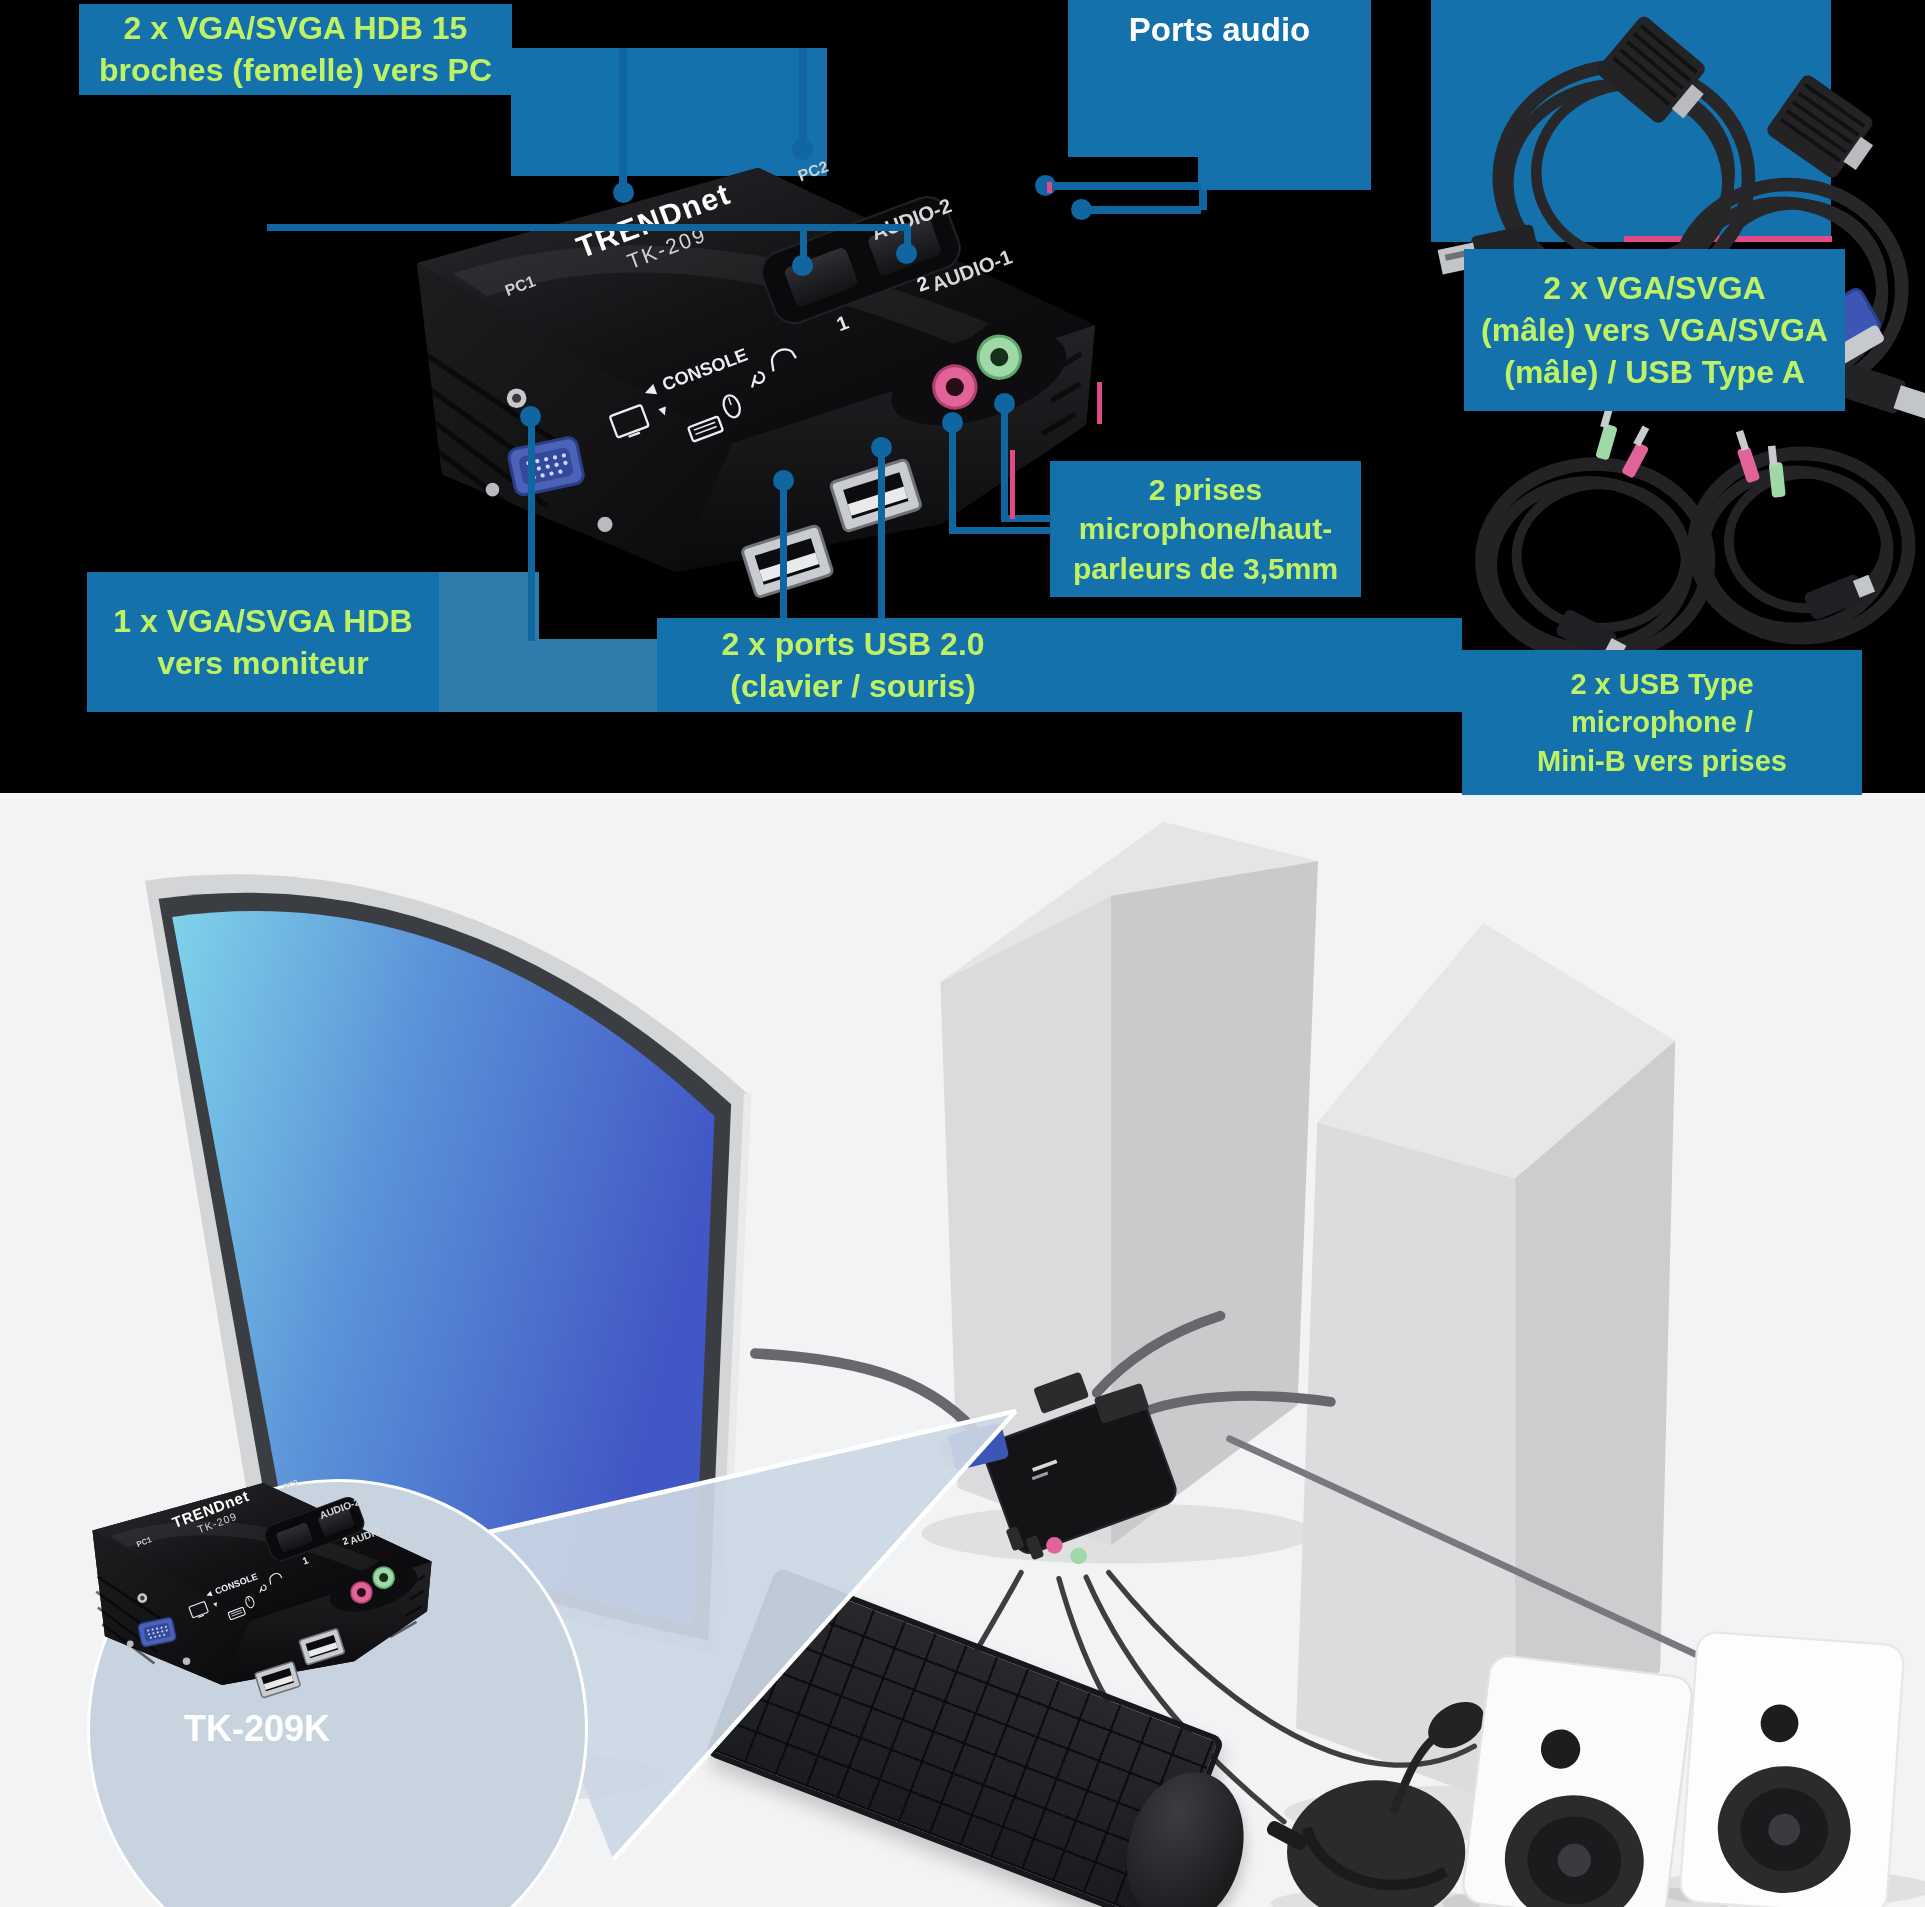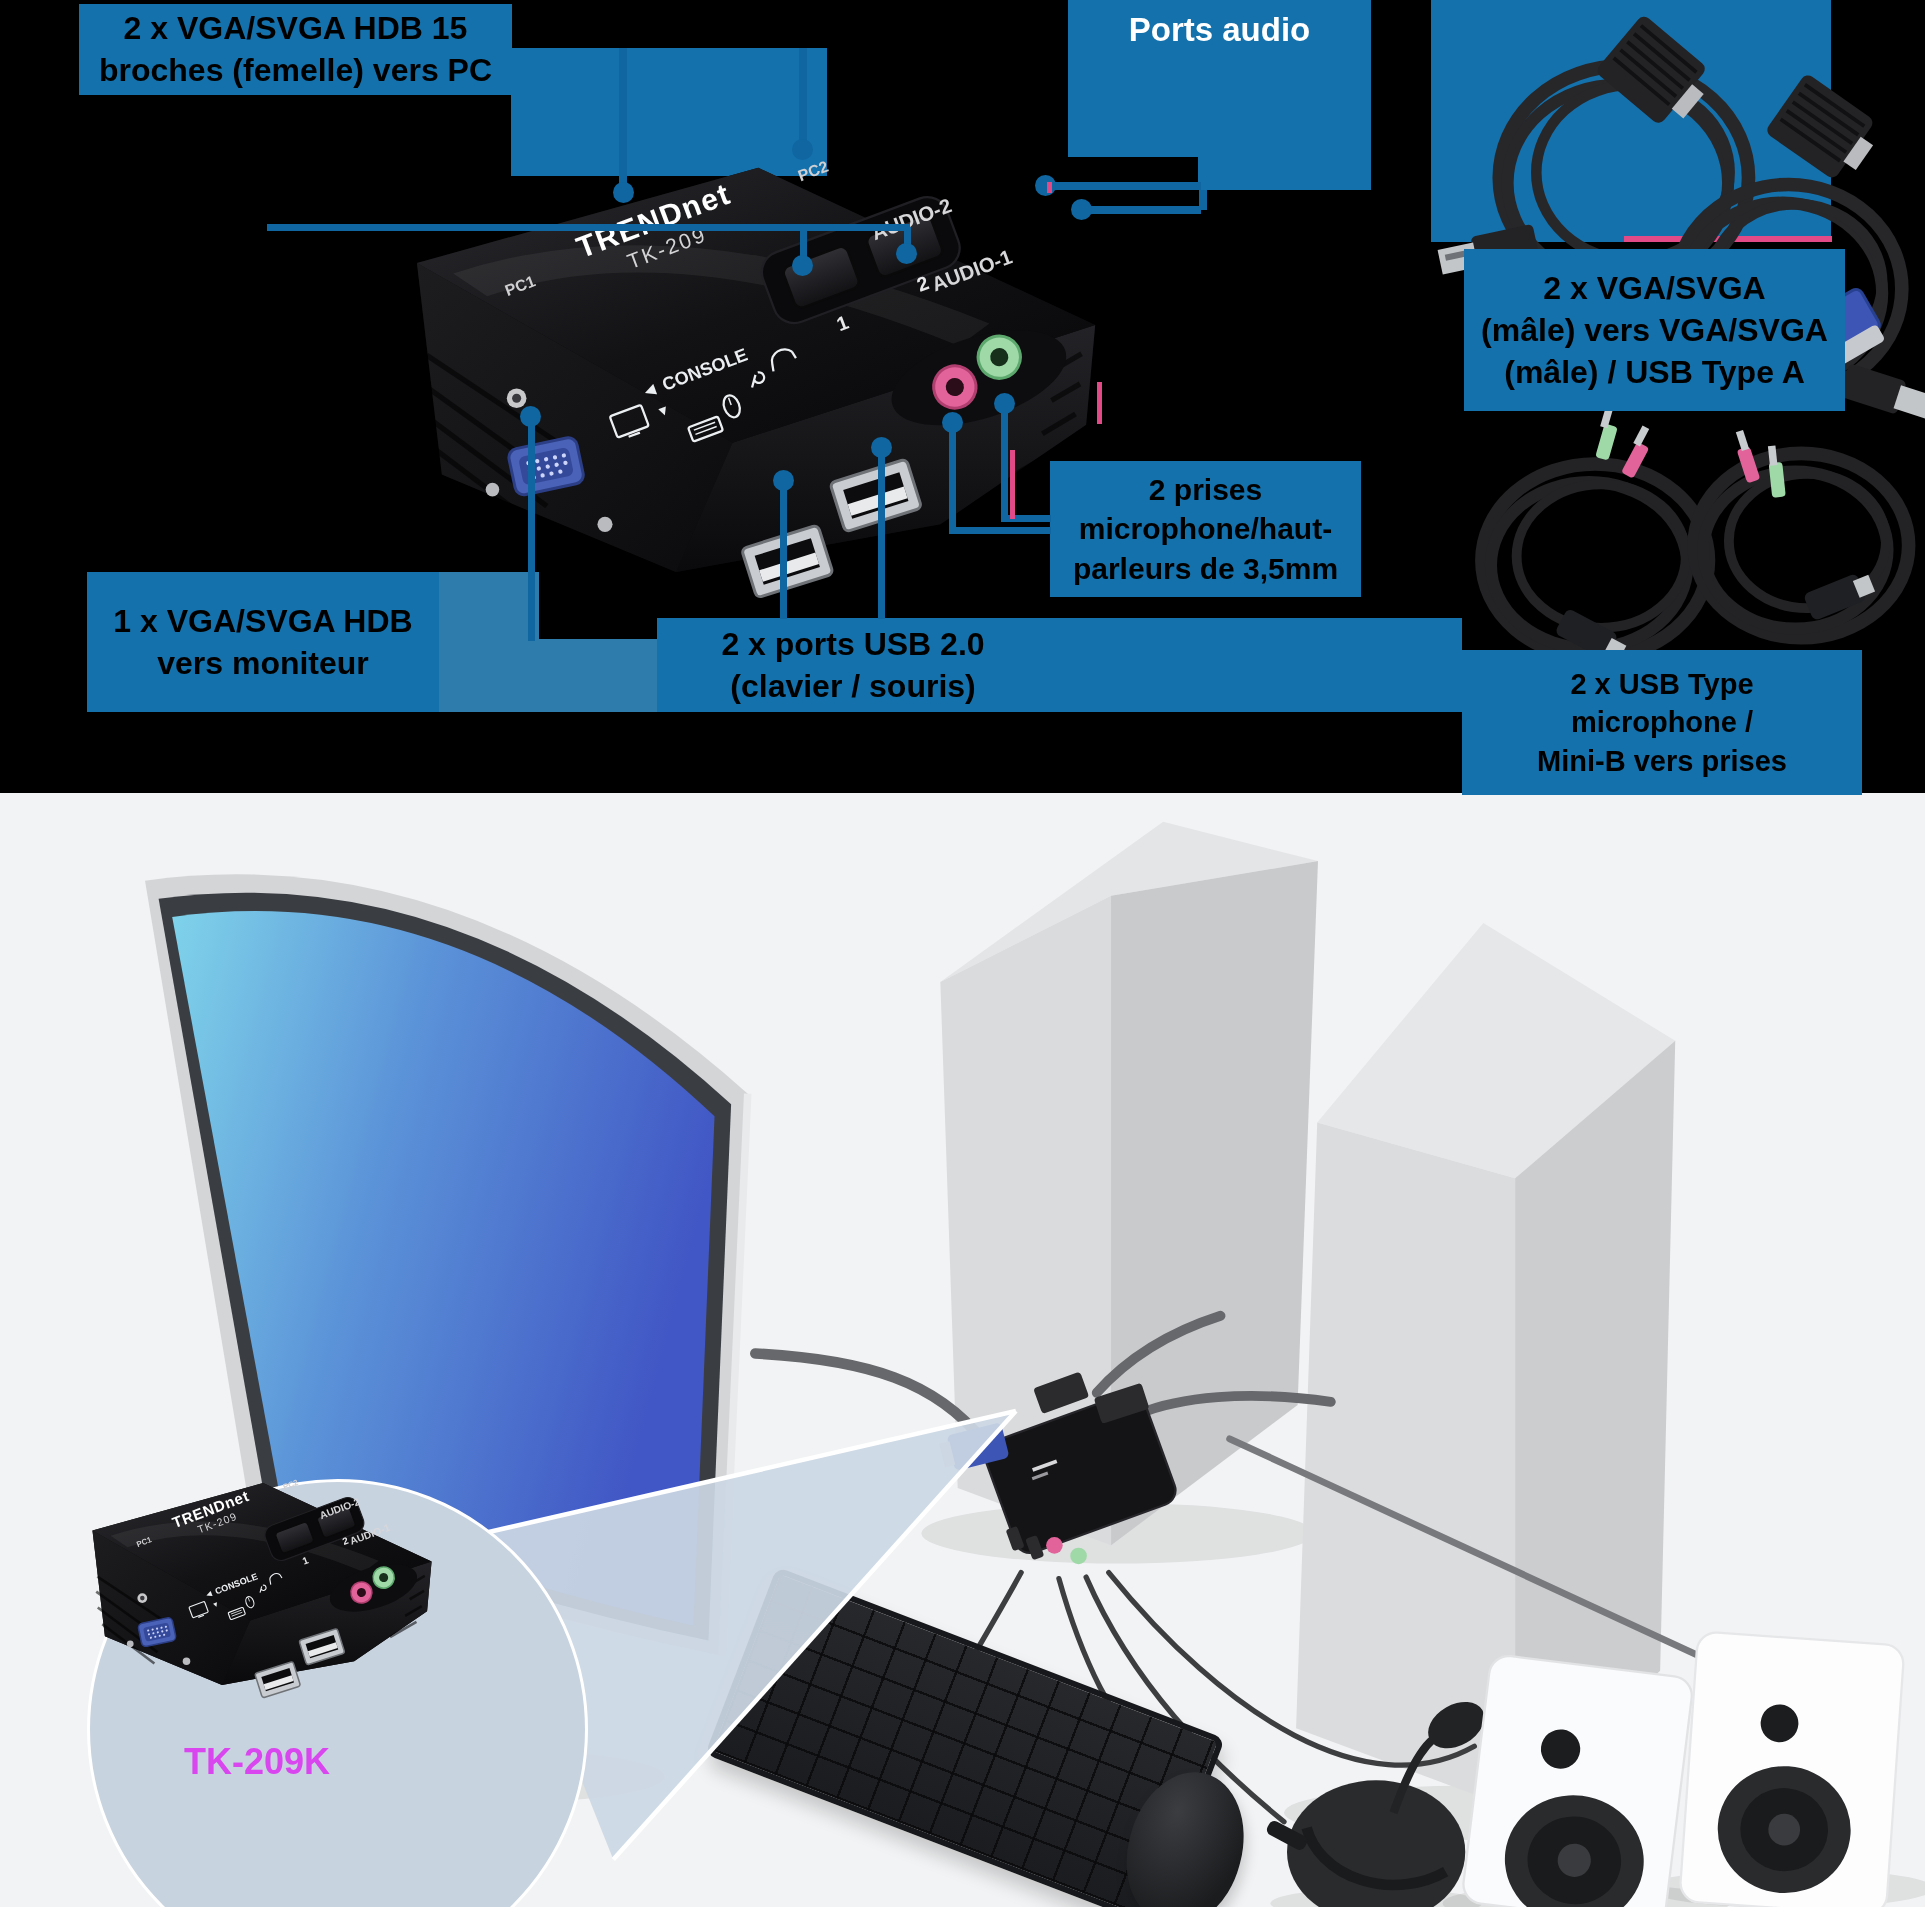--- a/index.html
+++ b/index.html
@@ -1,20 +1,20 @@
 <!DOCTYPE html>
 <html style="font-size:12px"><head>
 <meta charset="utf-8">
 <style>
   html,body{margin:0;padding:0;background:#000;}
   .stage{position:relative;width:1926px;height:1908px;overflow:hidden;
          font-family:"Liberation Sans",sans-serif;background:#000;}
   
   .abs{position:absolute;}
-  .callout{position:absolute;background:#1471ac;color:#000000;font-weight:bold;
+  .callout{position:absolute;background:#1471ac;color:#bef264;font-weight:bold;
            text-align:center;display:flex;flex-direction:column;justify-content:center;}
   .callout div{line-height:1.32;}
   .line{position:absolute;background:#0f66a0;}
   .dot{position:absolute;width:21px;height:21px;border-radius:50%;background:#0f66a0;}
   .rect{position:absolute;background:#1471ac;}
   .bridge{position:absolute;background:#2d7cab;}
   .red{position:absolute;background:#e14a86;}
   
   .bottom{position:absolute;left:0;top:793px;width:1926px;height:1115px;background:#f2f3f4;}
   .kbd{position:absolute;left:725px;top:1646px;width:468px;height:189px;z-index:3;
@@ -24,21 +24,21 @@
         linear-gradient(#27282c,#1b1c1f);
        border:6.8px solid #17181b;border-radius:10.6px;transform:rotate(21deg);
        box-shadow:6px 10.6px 18px rgba(0,0,0,.18);}
   .mouse{position:absolute;left:1129px;top:1771px;width:113px;height:155px;z-index:3;
        border-radius:50% 50% 48% 48%;transform:rotate(15deg);
        background:radial-gradient(ellipse at 35% 28%, #3c3d41, #1b1c1e 72%);
        box-shadow:4.5px 7.6px 13.6px rgba(0,0,0,.18);}
   .inset-circle{position:absolute;left:87px;top:1479px;width:501px;height:501px;z-index:4;
        border-radius:50%;background:#c8d3e0;border:3.8px solid #ffffff;box-sizing:border-box;}
   .tk-label{position:absolute;left:136px;top:1708px;width:242px;z-index:6;text-align:center;
-       color:#d946ef;font-size:36px;font-weight:bold;margin-top:33px;}
+       color:#ffffff;font-size:36px;font-weight:bold;}
   .wedge-svg{position:absolute;left:0;top:0;z-index:3;}
   .scene-svg{position:absolute;left:0;top:0;z-index:1;}
   #device-wrap{position:absolute;left:0;top:0;width:1926px;height:801px;z-index:2;}
   #device-clone-slot{position:absolute;left:0;top:0;width:1926px;height:1908px;
        z-index:5;pointer-events:none;}
   .topsvg{position:absolute;left:0;top:0;z-index:3;}
   .toplines{z-index:4;}
 </style>
 </head>
 <body>

